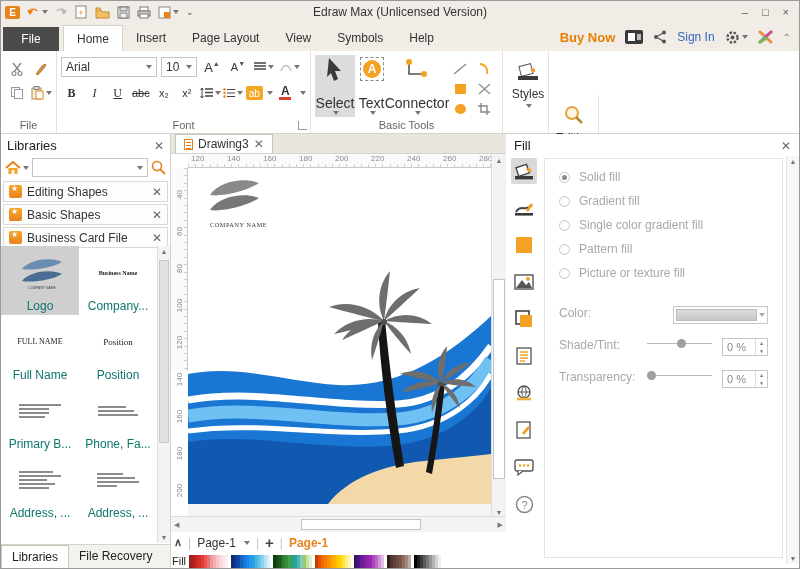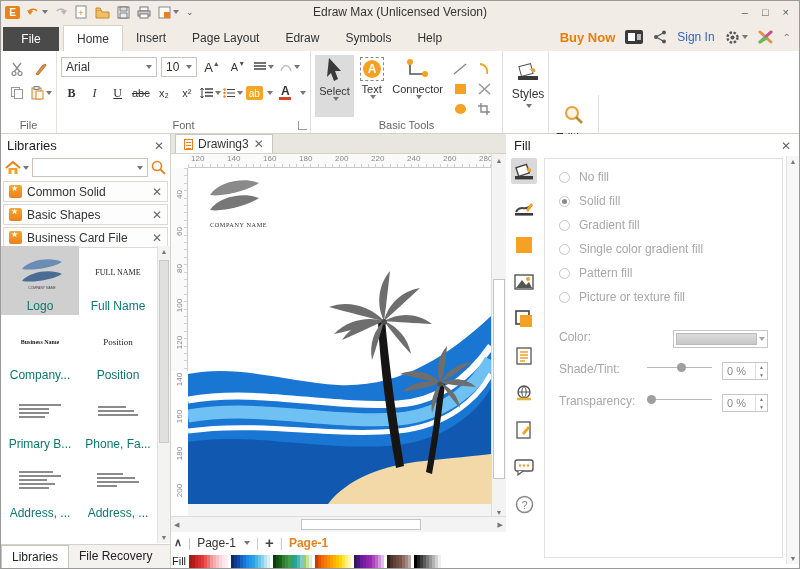--- a/index.html
+++ b/index.html
@@ -33,21 +33,21 @@
   .launcher { position:absolute; bottom:3px; right:3px; width:9px; height:9px; border-left:1px solid #999; border-bottom:1px solid #999; transform:rotate(0deg); cursor:pointer; }
   .icon-btn { width:22px; height:20px; display:flex; align-items:center; justify-content:center; cursor:pointer; border-radius:2px; }
   .combo { border:1px solid #c9c5bd; background:#fff; height:20px; display:flex; align-items:center; padding:0 4px; font-size:12px; cursor:pointer; }
   .combo .caret { margin-left:auto; }
   .fmt { font-size:12px; color:#333; }
   .bigbtn { width:42px; display:flex; flex-direction:column; align-items:center; padding-top:4px; cursor:pointer; }
   .bigbtn .blabel { font-size:12px; margin-top:4px; color:#333; }
   .bigbtn .caret { margin-top:3px; }
   .tool-col { display:flex; flex-direction:column; align-items:center; cursor:pointer; padding:2px 3px; }
   .tool-col.sel { background:#dcdcdc; }
-  .tool-col .tlabel { font-size:11px; margin-top:2px; }
+  .tool-col .tlabel { font-size:14px; margin-top:14px; }
   .mini-grid { display:grid; grid-template-columns:24px 24px; grid-auto-rows:20px; align-items:center; justify-items:center; margin:4px 2px 0 2px; }
 
   
   .left-panel { position:absolute; top:133px; left:0; width:170px; bottom:0; background:#fff; border-right:1px solid #d5d2ca; }
   .lib-title { display:flex; align-items:center; padding:4px 6px; font-size:13px; color:#222; }
   .lib-title .close-x { margin-left:auto; }
   .close-x { color:#666; font-size:12px; cursor:pointer; line-height:12px; }
   .search-row { display:flex; align-items:center; gap:3px; padding:1px 4px 4px 4px; }
   .lib-section { display:flex; align-items:center; gap:5px; border:1px solid #ddd9d2; background:#fdfdfd; height:21px; margin:0 2px 2px 2px; padding:0 5px; font-size:12px; cursor:pointer; }
   .lib-section .close-x { margin-left:auto; }
@@ -186,21 +186,21 @@
       <span>□</span>
       <span>×</span>
     </div>
   </div>
 
   <div class="tabrow">
     <div class="file-tab">File</div>
     <div class="rtab active">Home</div>
     <div class="rtab">Insert</div>
     <div class="rtab">Page Layout</div>
-    <div class="rtab">Edraw</div>
+    <div class="rtab">View</div>
     <div class="rtab">Symbols</div>
     <div class="rtab">Help</div>
     <div class="tabrow-right">
       <span class="buy-now">Buy Now</span>
       <span>
           <svg width="18" height="14">
             <rect x="0" y="0" width="18" height="14" rx="2" fill="#3a3a3a"></rect>
             <rect x="3" y="3" width="7" height="8" fill="#fff"></rect>
             <path d="M12,4 L16,4 L16,10 L12,10 Z" fill="#bbb"></path>
           </svg>
@@ -441,21 +441,21 @@
         </div>
       <span>
           <svg width="15" height="15">
             <circle cx="6" cy="6" r="4.5" fill="none" stroke="#e8821e" stroke-width="1.6"></circle>
             <path d="M9.5,9.5 L14,14" stroke="#e8821e" stroke-width="1.8"></path>
           </svg>
         </span>
     </div>
     <div class="lib-section">
       <span class="sec-icon"></span>
-      <span>Common Solid</span>
+      <span>Editing Shapes</span>
       <span class="close-x">✕</span>
     </div>
     <div class="lib-section">
       <span class="sec-icon"></span>
       <span>Basic Shapes</span>
       <span class="close-x">✕</span>
     </div>
     <div class="lib-section">
       <span class="sec-icon"></span>
       <span>Business Card File</span>
@@ -469,29 +469,29 @@
               <svg width="52" height="34">
                 <path d="M8,13 C16,3 38,1 48,6 C38,12 18,15 8,13 Z" fill="#6a8db3"></path>
                 <path d="M8,25 C16,15 38,13 48,18 C38,24 18,27 8,25 Z" fill="#4a6d94"></path>
                 <text x="28" y="33" font-size="3.4" fill="#445" text-anchor="middle">COMPANY NAME</text>
               </svg>
             </span>
           <span class="clabel">Logo</span>
         </div>
         <div class="lib-cell">
           <span class="thumb">
-              <span class="tiny-serif" style="font-size:8px;color:#222;">FULL NAME</span>
-            </span>
-          <span class="clabel">Full Name</span>
+              <span class="tiny-serif" style="font-size:6px;font-weight:bold;color:#222;">Business Name</span>
+            </span>
+          <span class="clabel">Company...</span>
         </div>
         <div class="lib-cell">
           <span class="thumb">
-              <span class="tiny-serif" style="font-size:6px;font-weight:bold;color:#222;">Business Name</span>
-            </span>
-          <span class="clabel">Company...</span>
+              <span class="tiny-serif" style="font-size:8px;color:#222;">FULL NAME</span>
+            </span>
+          <span class="clabel">Full Name</span>
         </div>
         <div class="lib-cell">
           <span class="thumb">
               <span class="tiny-serif" style="font-size:9px;color:#222;">Position</span>
             </span>
           <span class="clabel">Position</span>
         </div>
         <div class="lib-cell">
           <span class="thumb">
               <span class="textlines">
@@ -813,24 +813,20 @@
           <svg width="19" height="19">
             <circle cx="9.5" cy="9.5" r="8" fill="none" stroke="#888" stroke-width="1.5"></circle>
             <text x="9.5" y="13.5" font-size="11" fill="#888" text-anchor="middle">?</text>
           </svg>
         </span>
     </div>
 
     <div class="fill-box">
       <div style="padding-top:6px;" id="fill-options">
           <div class="radio-row">
-            <span class="radio"></span>
-            <span class="radio-label">No fill</span>
-          </div>
-          <div class="radio-row">
             <span class="radio on"></span>
             <span class="radio-label">Solid fill</span>
           </div>
           <div class="radio-row">
             <span class="radio"></span>
             <span class="radio-label">Gradient fill</span>
           </div>
           <div class="radio-row">
             <span class="radio"></span>
             <span class="radio-label">Single color gradient fill</span>

